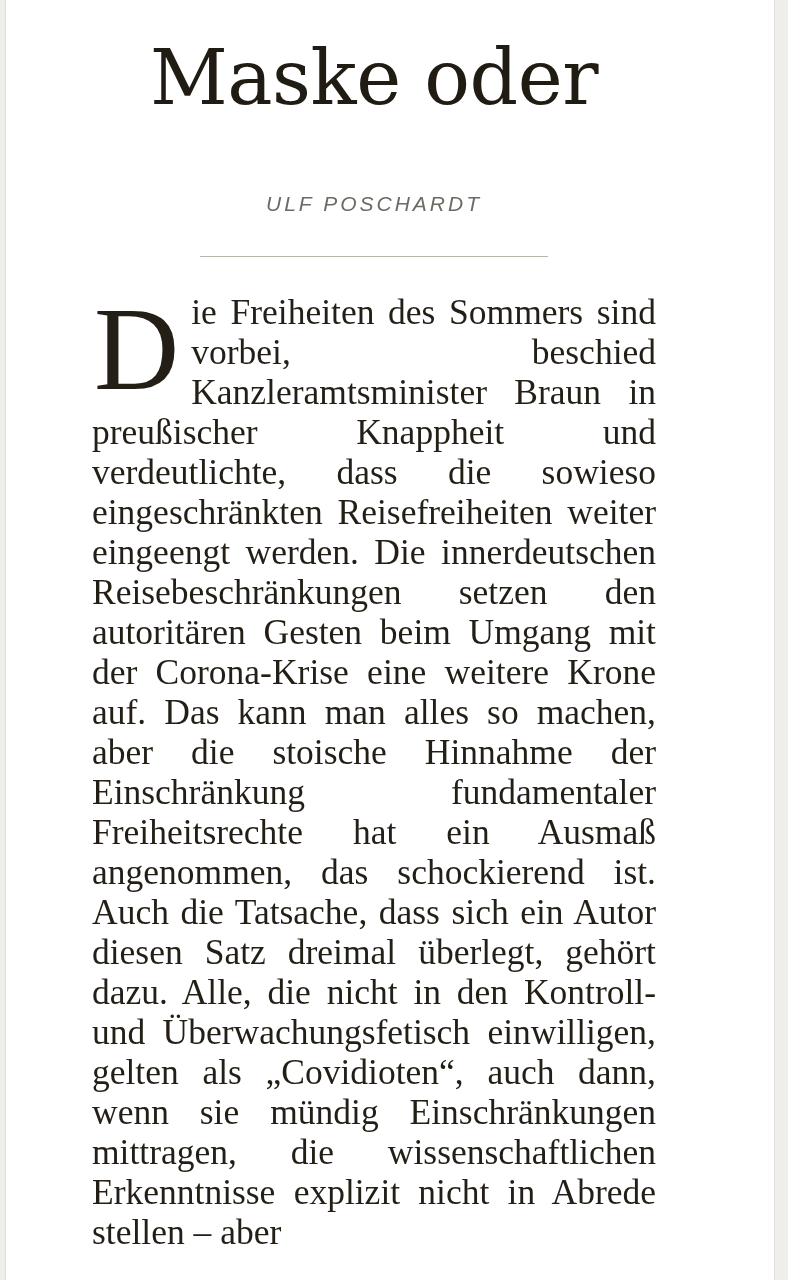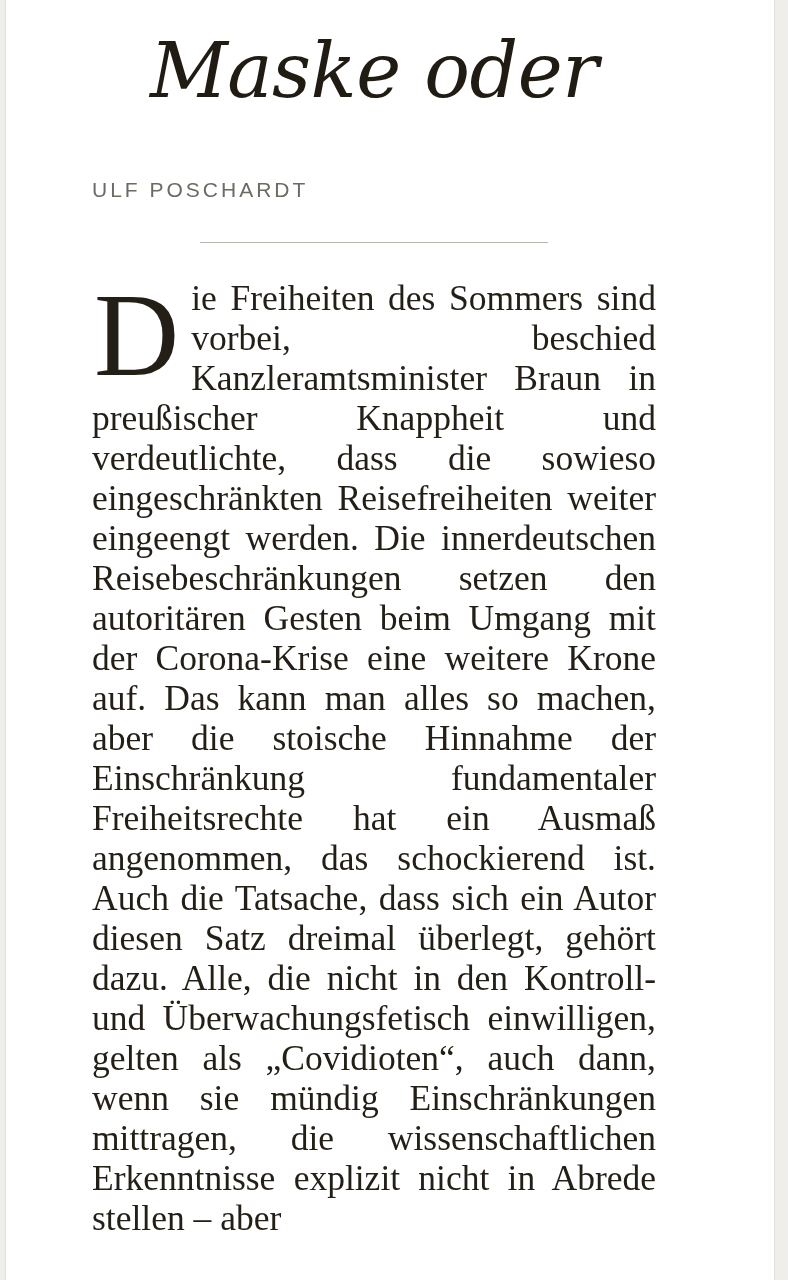--- a/index.html
+++ b/index.html
@@ -45,44 +45,44 @@
   }
 
   .content {
     position: absolute;
     left: 92px;
     top: 0;
     width: 564px;
   }
 
   .headline {
-    margin: 8px;
+    margin: 15px;
     padding-top: 24px;
     font-family: "DejaVu Serif", "Liberation Serif", serif;
-    font-style: italic;
     font-weight: 400;
     font-size: 76px;
     line-height: 1.03;
     letter-spacing: -0.5px;
     text-align: center;
     color: #201c14;
   }
   .headline .line {
     display: block;
   }
 
   .byline {
     margin: 0;
     padding-top: 60px;
-    text-align: left;
+    text-align: center;
     font-family: "Liberation Sans", sans-serif;
     font-size: 21px;
     letter-spacing: 3.0px;
     color: #6d6a63;
     text-transform: uppercase;
+    font-style: italic;
   }
 
   .rule {
     width: 348px;
     height: 1px;
     background: #b9b5ad;
     margin: 40px auto 0 auto;
   }
 
   .article {

